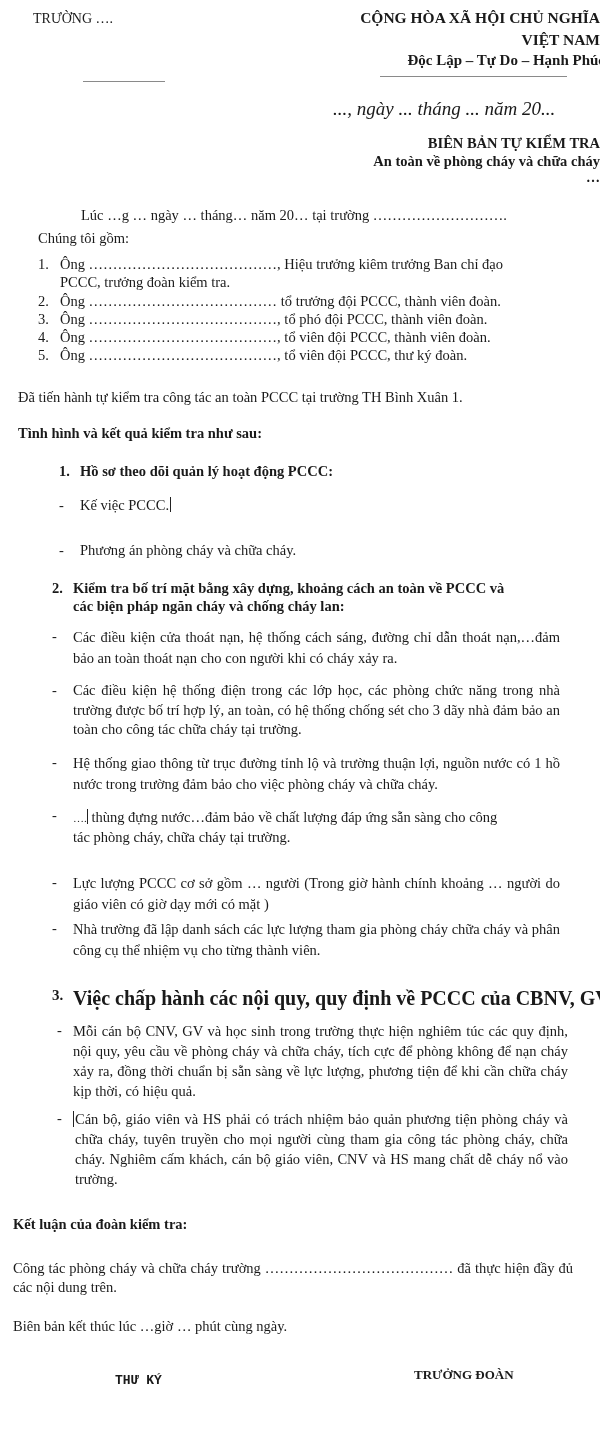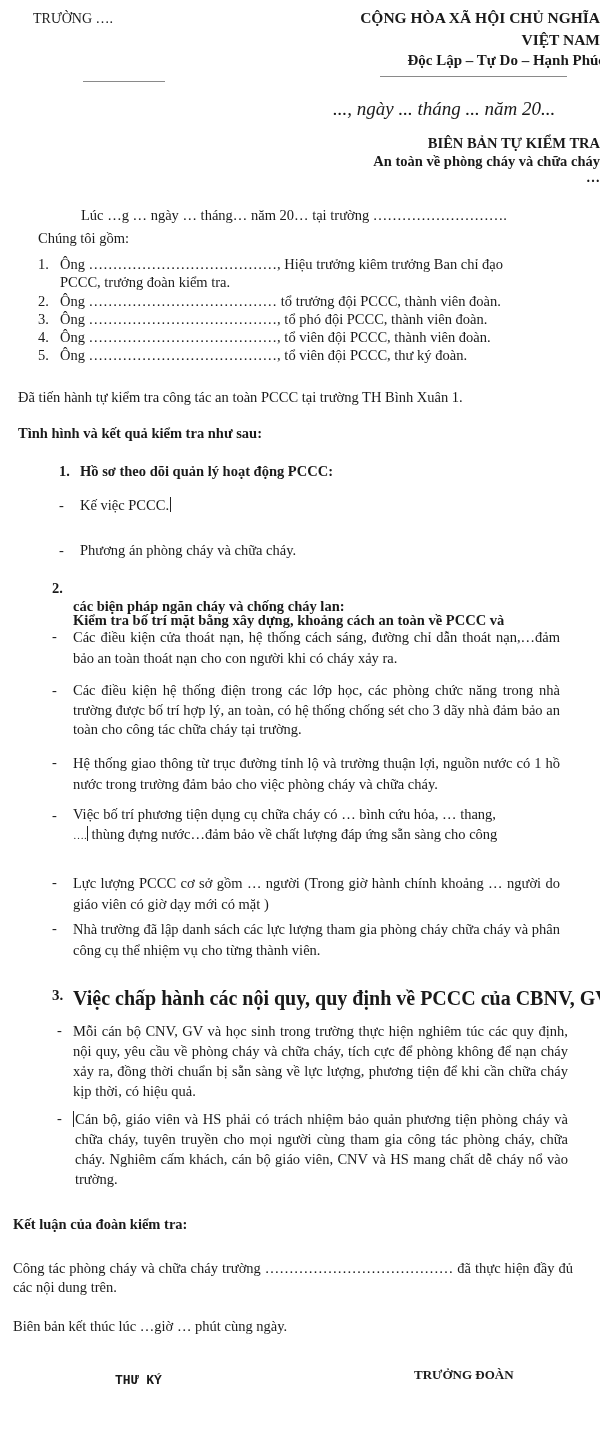--- a/index.html
+++ b/index.html
@@ -62,36 +62,36 @@
 <div class="abs b" style="left:59px; top:463px;">1.</div>
 <div class="abs b" style="left:80px; top:463px;">Hồ sơ theo dõi quản lý hoạt động PCCC:</div>
 
 <div class="abs" style="left:59px; top:497px;">-</div>
 <div class="abs" style="left:80px; top:497px;"><span>Kế việc PCCC.</span><span class="caret"></span></div>
 
 <div class="abs" style="left:59px; top:542px;">-</div>
 <div class="abs" style="left:80px; top:542px;">Phương án phòng cháy và chữa cháy.</div>
 
 <div class="abs b" style="left:52px; top:580px;">2.</div>
-<div class="abs b" style="left:73px; top:580px;margin-top:32px;">Kiểm tra bố trí mặt bằng xây dựng, khoảng cách an toàn về PCCC và</div>
+<div class="abs b" style="left:73px; top:580px;">Kiểm tra bố trí mặt bằng xây dựng, khoảng cách an toàn về PCCC và</div>
 <div class="abs b" style="left:73px; top:598px;">các biện pháp ngăn cháy và chống cháy lan:</div>
 
 <div class="abs" style="left:52px; top:628px;">-</div>
 <div class="wrap just" style="left:73px; top:627px; width:487px;">Các điều kiện cửa thoát nạn, hệ thống cách sáng, đường chỉ dẫn thoát nạn,…đảm bảo an toàn thoát nạn cho con người khi có cháy xảy ra.</div>
 
 <div class="abs" style="left:52px; top:682px;">-</div>
 <div class="wrap just" style="left:73px; top:681px; width:487px; line-height:19.5px;">Các điều kiện hệ thống điện trong các lớp học, các phòng chức năng trong nhà trường được bố trí hợp lý, an toàn, có hệ thống chống sét cho 3 dãy nhà đảm bảo an toàn cho công tác chữa cháy tại trường.</div>
 
 <div class="abs" style="left:52px; top:754px;">-</div>
 <div class="wrap just" style="left:73px; top:753px; width:487px;">Hệ thống giao thông từ trục đường tỉnh lộ và trường thuận lợi, nguồn nước có 1 hồ nước trong trường đảm bảo cho việc phòng cháy và chữa cháy.</div>
 
 <div class="abs" style="left:52px; top:807px;">-</div>
 <div class="abs" style="left:73px; top:806px; width:487px;">
-  <div style="text-align:justify;">Việc bố trí phương tiện dụng cụ chữa cháy có … bình cứu hỏa, … thang,</div>
   <div style="line-height:19px; margin-top:2px;"><span style="font-size:11px;">….</span><span class="caret-dotted"></span> <span>thùng đựng nước…đảm bảo về chất lượng đáp ứng sẵn sàng cho công</span></div>
+  <div style="line-height:19px;">tác phòng cháy, chữa cháy tại trường.</div>
 </div>
 
 <div class="abs" style="left:52px; top:874px;">-</div>
 <div class="wrap just" style="left:73px; top:873px; width:487px;">Lực lượng PCCC cơ sở gồm … người (Trong giờ hành chính khoảng … người do giáo viên có giờ dạy mới có mặt )</div>
 
 <div class="abs" style="left:52px; top:920px;">-</div>
 <div class="wrap just" style="left:73px; top:919px; width:487px;">Nhà trường đã lập danh sách các lực lượng tham gia phòng cháy chữa cháy và phân công cụ thể nhiệm vụ cho từng thành viên.</div>
 
 <div class="abs b" style="left:52px; top:987px; font-size:15px;">3.</div>
 <div class="abs b" style="left:73px; top:987px; font-size:20px;">Việc chấp hành các nội quy, quy định về PCCC của CBNV, GV và HS:</div>

